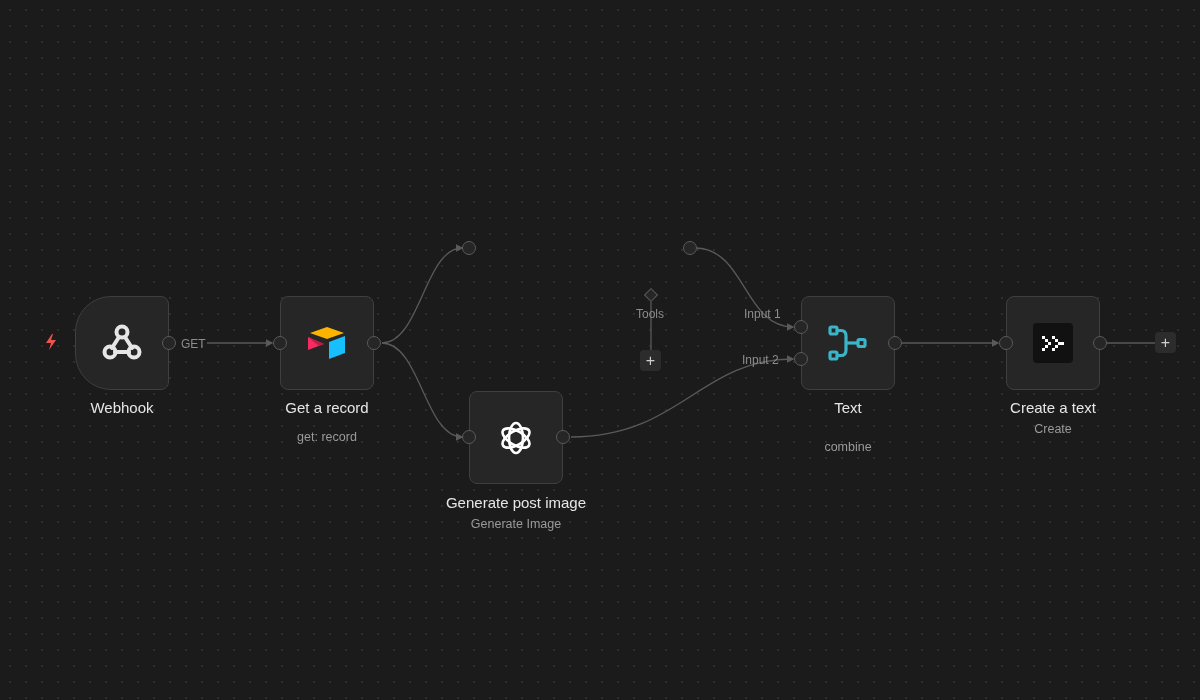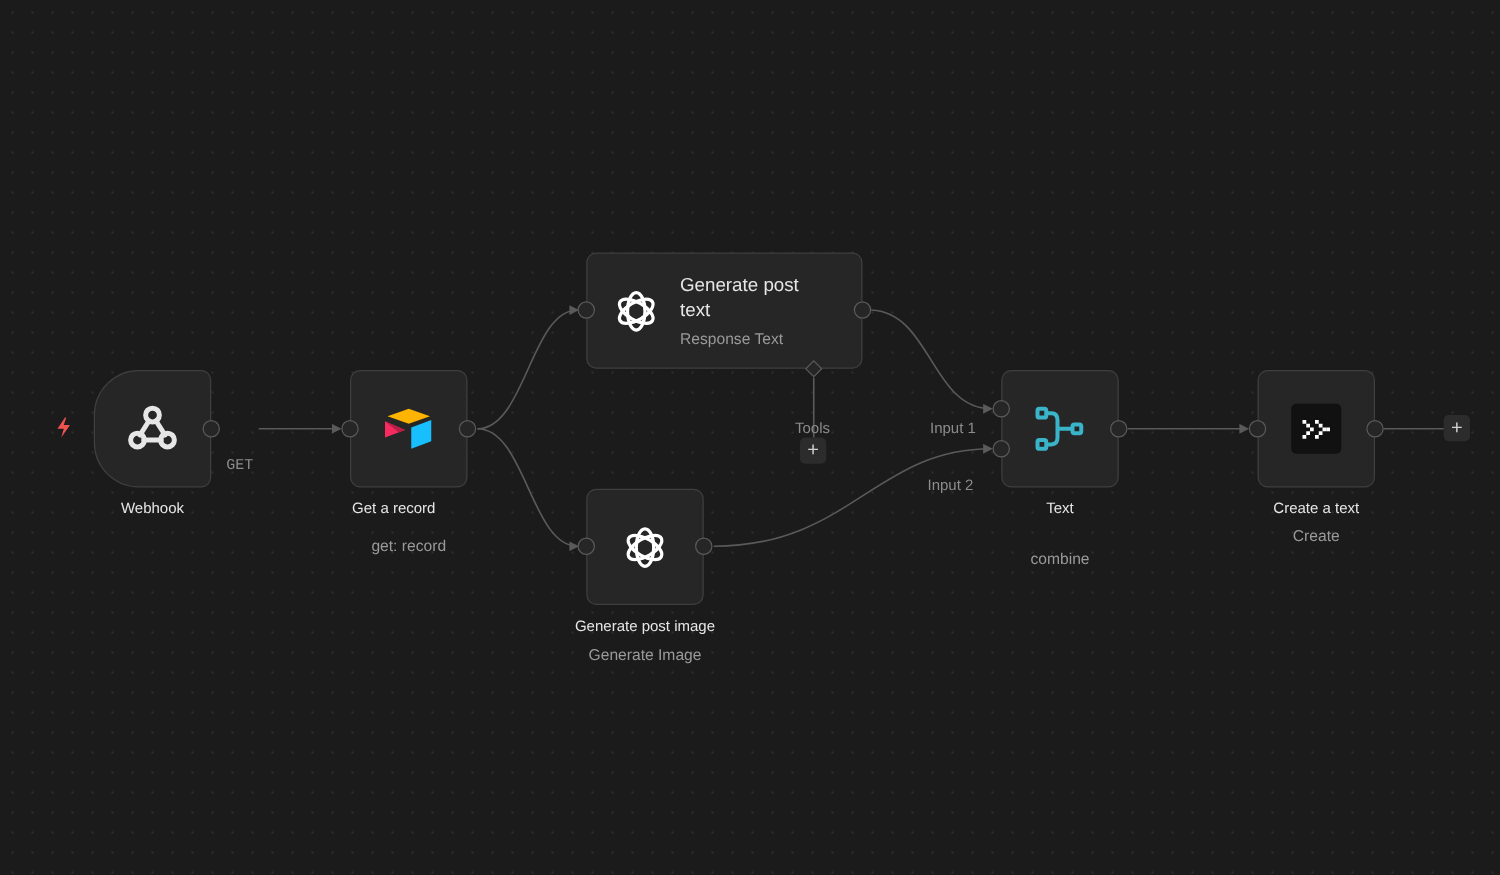--- a/index.html
+++ b/index.html
@@ -21,28 +21,28 @@
     border-radius: 8px;
     box-sizing: border-box;
   }
   .node.trigger { border-radius: 36px 8px 8px 36px; }
   .node .icon { position: absolute; left: 50%; top: 50%; transform: translate(-50%, -50%); }
   .handle {
     position: absolute; width: 14px; height: 14px; border-radius: 50%;
     border: 1.5px solid #5a5a5a; background: #262626; box-sizing: border-box;
   }
   .node-title {
-    position: absolute; color: #e6e6e6; font-size: 12px; text-align: center; white-space: nowrap;
+    position: absolute; color: #e6e6e6; font-size: 15px; text-align: center; white-space: nowrap;
     transform: translateX(-50%);
   }
   .node-sub {
     position: absolute; color: #9a9a9a; font-size: 12.5px; text-align: center; white-space: nowrap;
     transform: translateX(-50%);
   }
-  .edge-label { position: absolute; color: #8c8c8c; font-size: 12px; white-space: nowrap; margin-top: 28px; }
+  .edge-label { position: absolute; color: #8c8c8c; font-size: 12px; white-space: nowrap; }
   .plus-btn {
     position: absolute; width: 21px; height: 21px; background: #2c2c2c; border-radius: 4px;
     color: #d0d0d0; font-size: 16px; line-height: 21px; text-align: center;
   }
   .inner-title { position: absolute; color: #e6e6e6; font-size: 15px; line-height: 20px; }
   .inner-sub { position: absolute; color: #9a9a9a; font-size: 12.5px; }
   .diamond {
     position: absolute; width: 10px; height: 10px; background: #262626; border: 1.5px solid #5a5a5a;
     transform: rotate(45deg); box-sizing: border-box;
   }
@@ -89,48 +89,36 @@
         <circle cx="21" cy="9" r="5.5"></circle>
         <circle cx="9" cy="29" r="5.5"></circle>
         <circle cx="33" cy="29" r="5.5"></circle>
         <path d="M18,14 L11,25"></path>
         <path d="M14,29 L28,29"></path>
         <path d="M24,14 L31,25"></path>
       </g>
     </svg>
   </div>
   <div class="handle" style="left:162px;top:336px;"></div>
-  <div class="edge-label" style="left:181px;top:337px;font-family:Liberation Mono, monospace;">GET</div>
+  <div class="edge-label" style="left:181px;top:337px;">GET</div>
   <div class="node-title" style="left:122px;top:399px;">Webhook</div>
 
   <div class="node" style="left:280px;top:296px;width:94px;height:94px;">
     <svg class="icon" width="40" height="34" viewBox="0 0 40 34">
       <path d="M20,1 L37,7 L20,13 L3,7 z" fill="#fcb400"></path>
       <path d="M22,16 L38,10 L38,27 L22,33 z" fill="#18bfff"></path>
       <path d="M1,11 L17,18 L1,24 z" fill="#f82b60"></path>
       <path d="M1,11 L17,18 L12,20 z" fill="#ba1e45"></path>
     </svg>
   </div>
   <div class="handle" style="left:273px;top:336px;"></div>
   <div class="handle" style="left:367px;top:336px;"></div>
-  <div class="node-title" style="left:315px;top:399px;">Get a record</div>
+  <div class="node-title" style="left:327px;top:399px;">Get a record</div>
   <div class="node-sub" style="left:327px;top:430px;">get: record</div>
 
-  <div class="node" style="left:469px;top:202px;width:221px;height:93px;">
-    <svg style="position:absolute;left:19px;top:26px;" width="40" height="40" viewBox="0 0 40 40">
-      <g stroke="#ffffff" stroke-width="2.6" fill="none">
-        <ellipse cx="20" cy="20" rx="7" ry="15"></ellipse>
-        <ellipse cx="20" cy="20" rx="7" ry="15" transform="rotate(60 20 20)"></ellipse>
-        <ellipse cx="20" cy="20" rx="7" ry="15" transform="rotate(120 20 20)"></ellipse>
-      </g>
-    </svg>
-    <div class="inner-title" style="left:74px;top:16px;">Generate post</div>
-    <div class="inner-title" style="left:74px;top:36px;">text</div>
-    <div class="inner-sub" style="left:74px;top:61px;">Response Text</div>
-  </div>
   <div class="handle" style="left:462px;top:241px;"></div>
   <div class="handle" style="left:683px;top:241px;"></div>
   <div class="diamond" style="left:646px;top:290px;"></div>
   <div class="edge-label" style="left:636px;top:307px;">Tools</div>
   <div class="plus-btn" style="left:640px;top:350px;">+</div>
 
   <div class="node" style="left:469px;top:391px;width:94px;height:93px;">
     <svg class="icon" width="40" height="40" viewBox="0 0 40 40">
       <g stroke="#ffffff" stroke-width="2.6" fill="none">
         <ellipse cx="20" cy="20" rx="7" ry="15"></ellipse>

